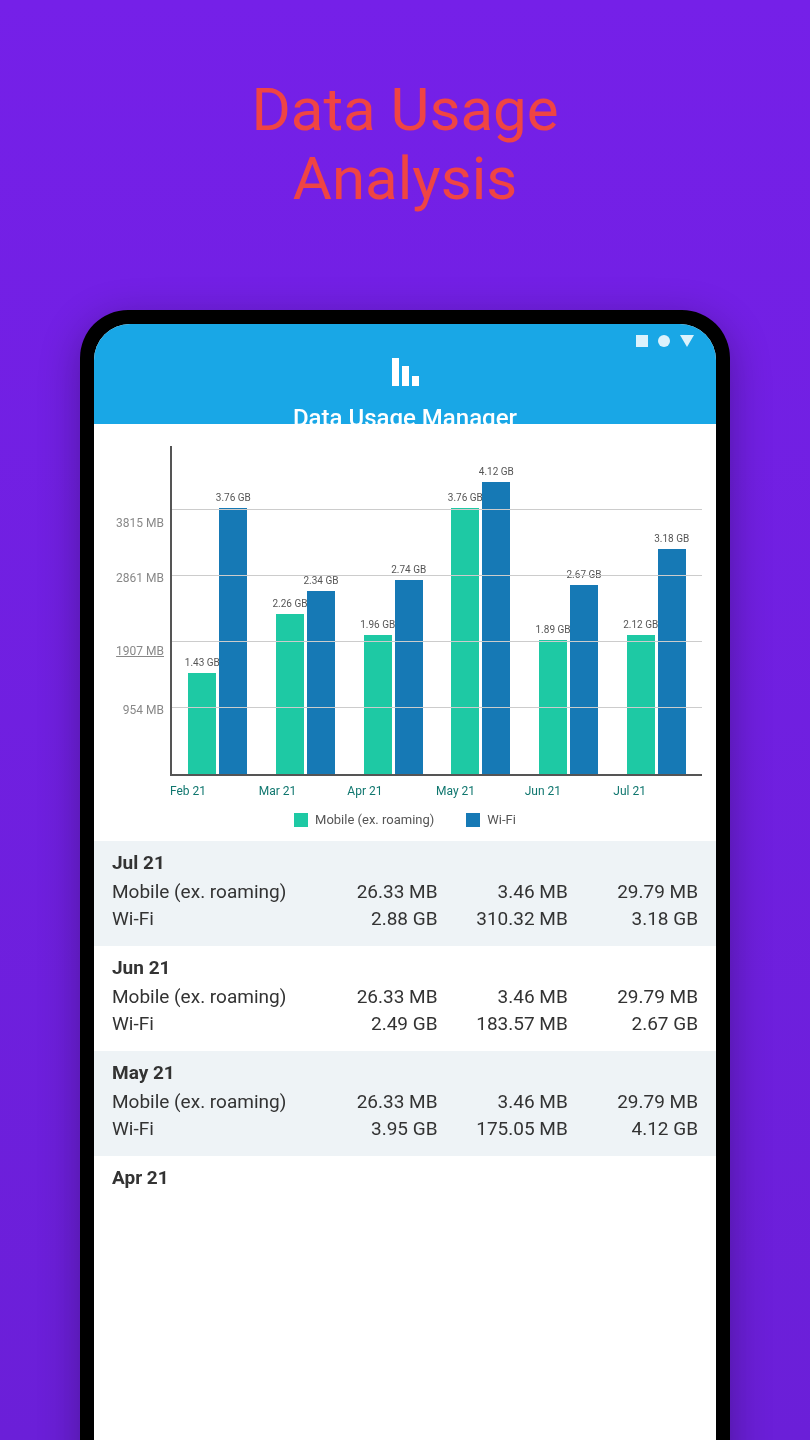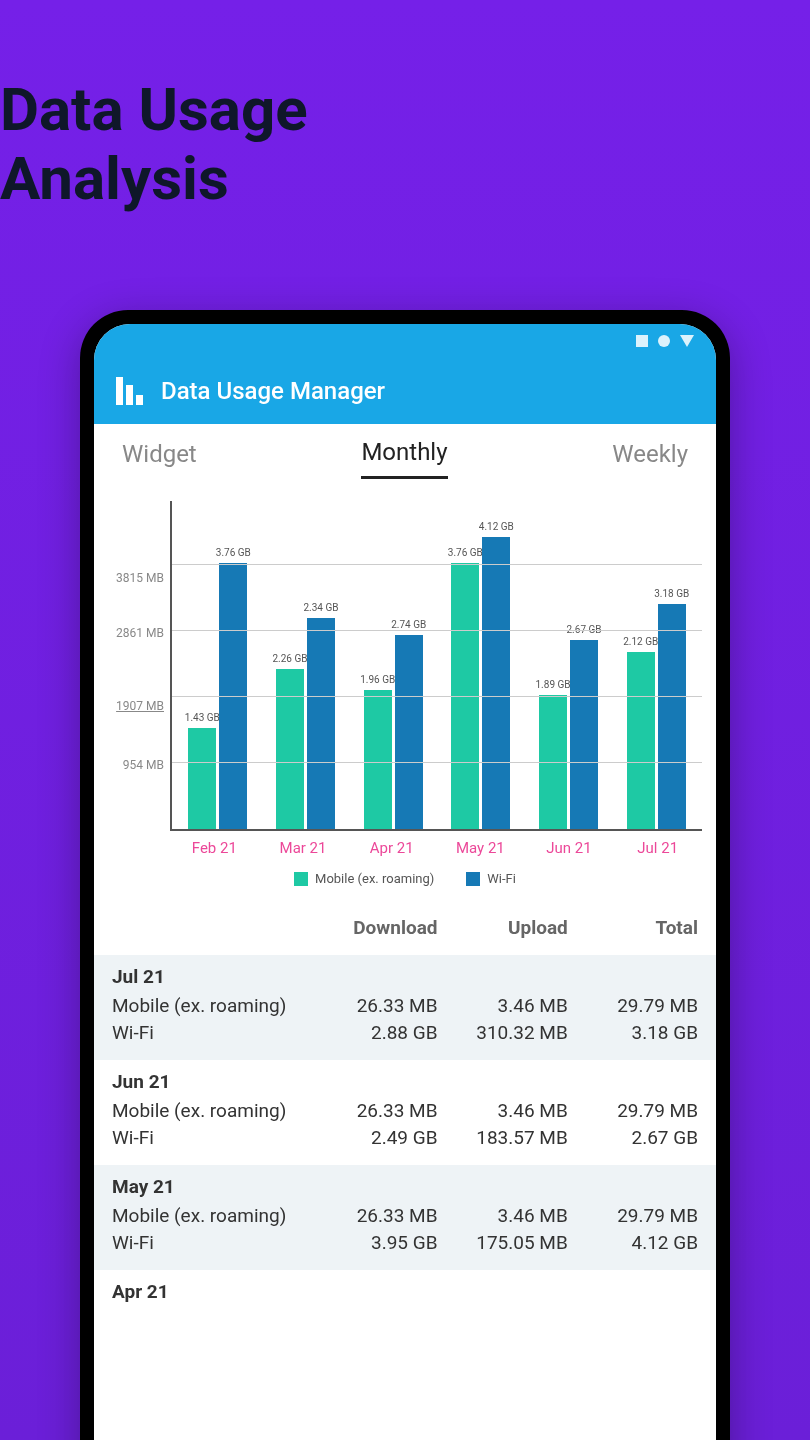--- a/index.html
+++ b/index.html
@@ -5,24 +5,24 @@
   * { margin: 0; padding: 0; box-sizing: border-box; }
   body {
     width: 810px;
     height: 1440px;
     background: linear-gradient(180deg, #7520E8 0%, #6B1FD8 100%);
     font-family: -apple-system, BlinkMacSystemFont, "Segoe UI", Roboto, Arial, sans-serif;
     overflow: hidden;
     position: relative;
   }
   .hero-title {
-    color: #0f172a;
+    color: #ef4444;
     font-size: 60px;
-    font-weight: 700;
-    text-align: left;
+    font-weight: 400;
+    text-align: center;
     line-height: 1.15;
     padding-top: 75px;
   }
   .phone {
     position: absolute;
     left: 50%;
     transform: translateX(-50%);
     top: 310px;
     width: 650px;
     height: 1200px;
@@ -53,20 +53,21 @@
   .status-bar .ci { width: 12px; height: 12px; border-radius: 50%; background: rgba(255,255,255,.85); }
   .status-bar .tr { width: 0; height: 0; border-left: 7px solid transparent; border-right: 7px solid transparent; border-top: 12px solid rgba(255,255,255,.85); }
   .app-bar {
     height: 66px;
     background: #19A7E6;
     display: flex;
     align-items: center;
     gap: 18px;
     padding: 0 22px;
     color: #fff;
+    flex-direction: column;
   }
   .app-bar .logo {
     display: flex;
     align-items: flex-end;
     gap: 3px;
     height: 28px;
   }
   .app-bar .logo span { background: #fff; width: 7px; display:block;}
   .app-bar .logo span:nth-child(1){height:28px;}
   .app-bar .logo span:nth-child(2){height:20px;}
@@ -128,21 +129,21 @@
     transform:translateX(-50%);
     font-size:10px;
     color:#555;
     white-space:nowrap;
   }
   .x-axis {
     display:flex;
     margin-left:62px;
     padding-top:8px;
   }
-  .x-tick { flex:1; text-align:center; font-size:15px; color:#ec4899; }
+  .x-tick { flex:1; text-align:left; font-size:12px; color:#0f766e; }
   .legend {
     display:flex;
     justify-content:center;
     gap:32px;
     padding:14px 0 8px 0;
     font-size:13px;
     color:#555;
   }
   .legend-item{display:flex;align-items:center;gap:7px;}
   .sw{width:14px;height:14px;}
@@ -194,25 +195,20 @@
 
     <div class="app-bar">
       <div class="logo">
         <span></span>
           <span></span>
           <span></span>
       </div>
       <div class="app-title">Data Usage Manager</div>
     </div>
 
-    <div class="tabs">
-      <div class="tab">Widget</div>
-      <div class="tab active">Monthly</div>
-      <div class="tab">Weekly</div>
-    </div>
 
     <div class="chart-wrap">
       <div class="chart">
         <div class="y-axis" id="y-axis">
             <div class="y-tick" style="bottom: 66.0138px;">954 MB</div>
             <div class="y-tick" style="bottom: 125px; text-decoration: underline;">1907 MB</div>
             <div class="y-tick" style="bottom: 197.972px;">2861 MB</div>
             <div class="y-tick" style="bottom: 253px;">3815 MB</div>
           </div>
         <div class="plot" id="plot">
@@ -222,21 +218,21 @@
                   <div class="bar-label">1.43 GB</div>
                 </div>
                 <div class="bar wifi" style="height: 266.425px;">
                   <div class="bar-label">3.76 GB</div>
                 </div>
               </div>
               <div class="month-group">
                 <div class="bar mobile" style="height: 160.138px;">
                   <div class="bar-label">2.26 GB</div>
                 </div>
-                <div class="bar wifi" style="height: 211px;">
+                <div class="bar wifi" style="height: 183px;">
                   <div class="bar-label">2.34 GB</div>
                 </div>
               </div>
               <div class="month-group">
                 <div class="bar mobile" style="height: 138.881px; padding-left: 28px;">
                   <div class="bar-label">1.96 GB</div>
                 </div>
                 <div class="bar wifi" style="height: 194.15px;">
                   <div class="bar-label">2.74 GB</div>
                 </div>
@@ -251,21 +247,21 @@
               </div>
               <div class="month-group">
                 <div class="bar mobile" style="height: 133.921px;">
                   <div class="bar-label">1.89 GB</div>
                 </div>
                 <div class="bar wifi" style="height: 189.19px;">
                   <div class="bar-label">2.67 GB</div>
                 </div>
               </div>
               <div class="month-group">
-                <div class="bar mobile" style="height: 177px;">
+                <div class="bar mobile" style="height: 139px;">
                   <div class="bar-label">2.12 GB</div>
                 </div>
                 <div class="bar wifi" style="height: 225.327px;">
                   <div class="bar-label">3.18 GB</div>
                 </div>
               </div>
             </div>
         <div class="grid-line" style="bottom: 66.0138px;"></div>
             <div class="grid-line" style="bottom: 131.958px;"></div>
             <div class="grid-line" style="bottom: 197.972px;"></div>
@@ -286,26 +282,20 @@
           <span>Mobile (ex. roaming)</span>
         </div>
         <div class="legend-item">
           <div class="sw wifi"></div>
           <span>Wi-Fi</span>
         </div>
       </div>
     </div>
 
     <div class="table">
-      <div class="thead">
-        <div></div>
-        <div>Download</div>
-        <div>Upload</div>
-        <div>Total</div>
-      </div>
       <div id="tbody">
           <div class="tgroup alt">
             <div class="mn">Jul 21</div>
             <div class="trow">
               <div>Mobile (ex. roaming)</div>
               <div>26.33 MB</div>
               <div>3.46 MB</div>
               <div>29.79 MB</div>
             </div>
             <div class="trow">

